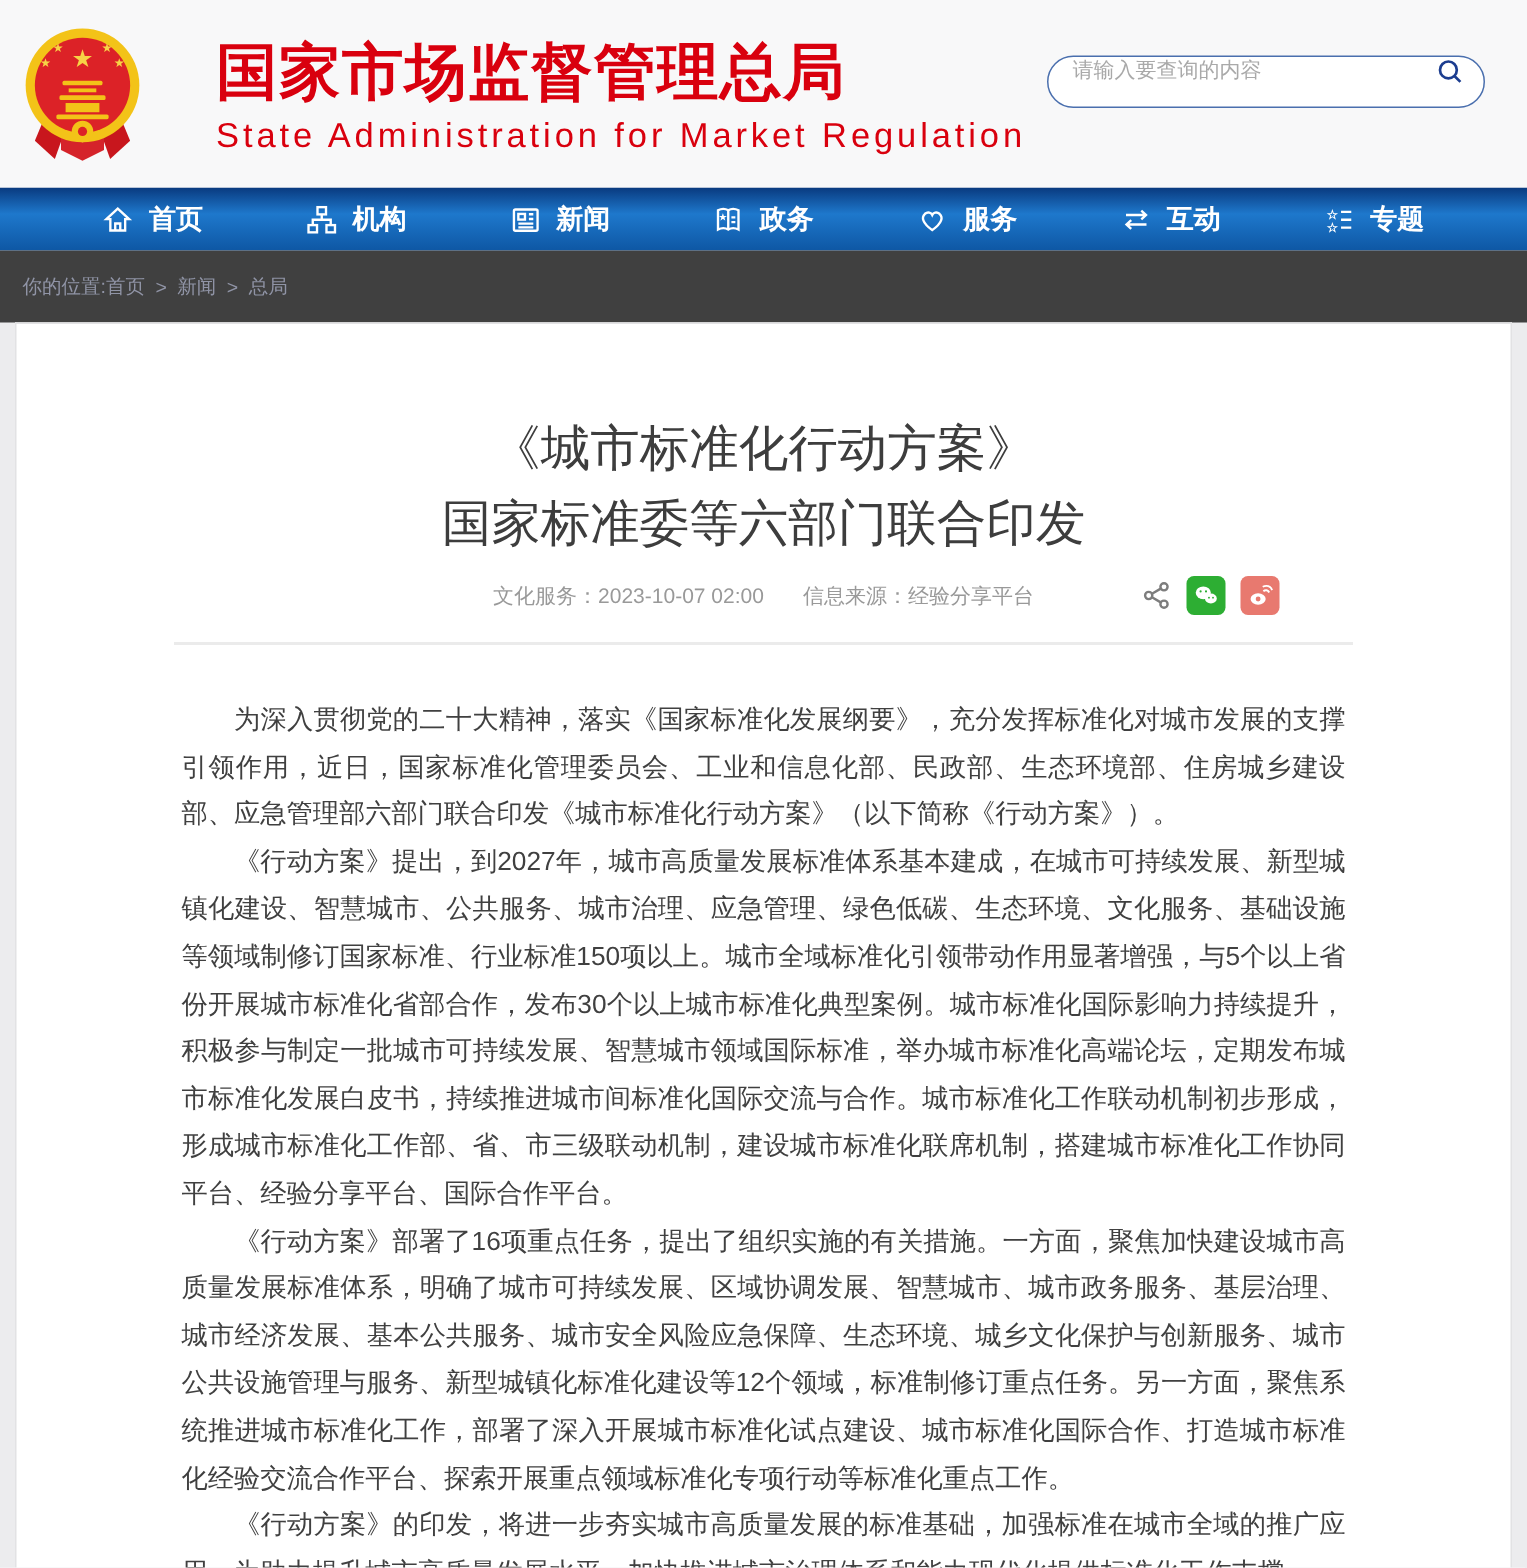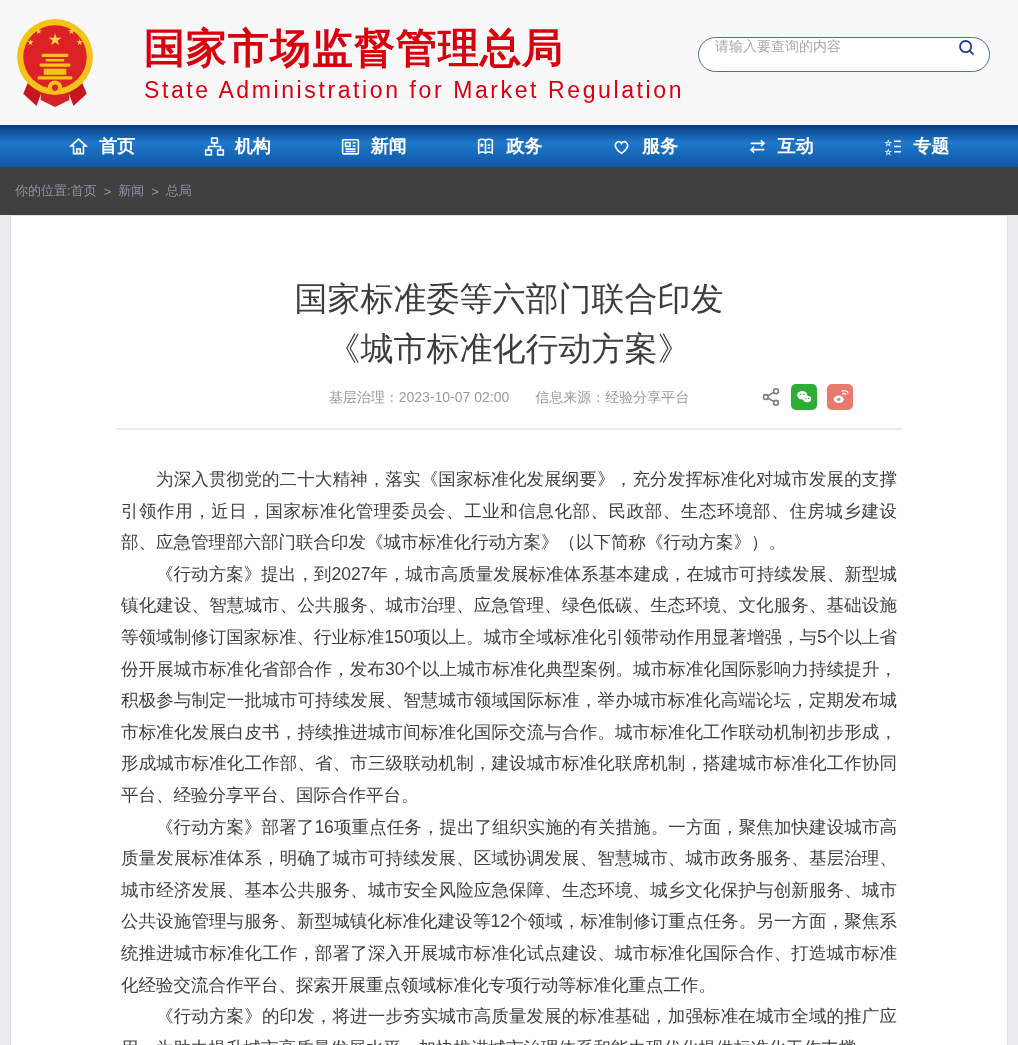--- a/index.html
+++ b/index.html
@@ -153,27 +153,27 @@
   <span style="margin-right:-7px;">你的位置:</span>
   <a>首页</a>
   <span>&gt;</span>
   <a>新闻</a>
   <span>&gt;</span>
   <span>总局</span>
 </div>
 
 <main class="article-card">
   <h1 class="article-title">
+    <div>《城市标准化行动方案》</div>
     <div>国家标准委等六部门联合印发</div>
-    <div>《城市标准化行动方案》</div>
   </h1>
 
   <div class="meta-row">
     <div class="meta">
-      <span>基层治理：</span><span>2023-10-07 02:00</span><span class="src-label">信息来源：</span><span>经验分享平台</span>
+      <span>文化服务：</span><span>2023-10-07 02:00</span><span class="src-label">信息来源：</span><span>经验分享平台</span>
     </div>
     <div class="share-tools">
       <span class="share-plain">
         <svg width="20" height="20" viewBox="0 0 20 20" fill="none" stroke="#7d7d7d" stroke-width="1.6">
           <circle cx="15" cy="4.2" r="2.4"></circle>
           <circle cx="4.8" cy="10" r="2.4"></circle>
           <circle cx="15" cy="15.8" r="2.4"></circle>
           <path d="M7 8.8 L12.8 5.4 M7 11.2 L12.8 14.6"></path>
         </svg>
       </span>

